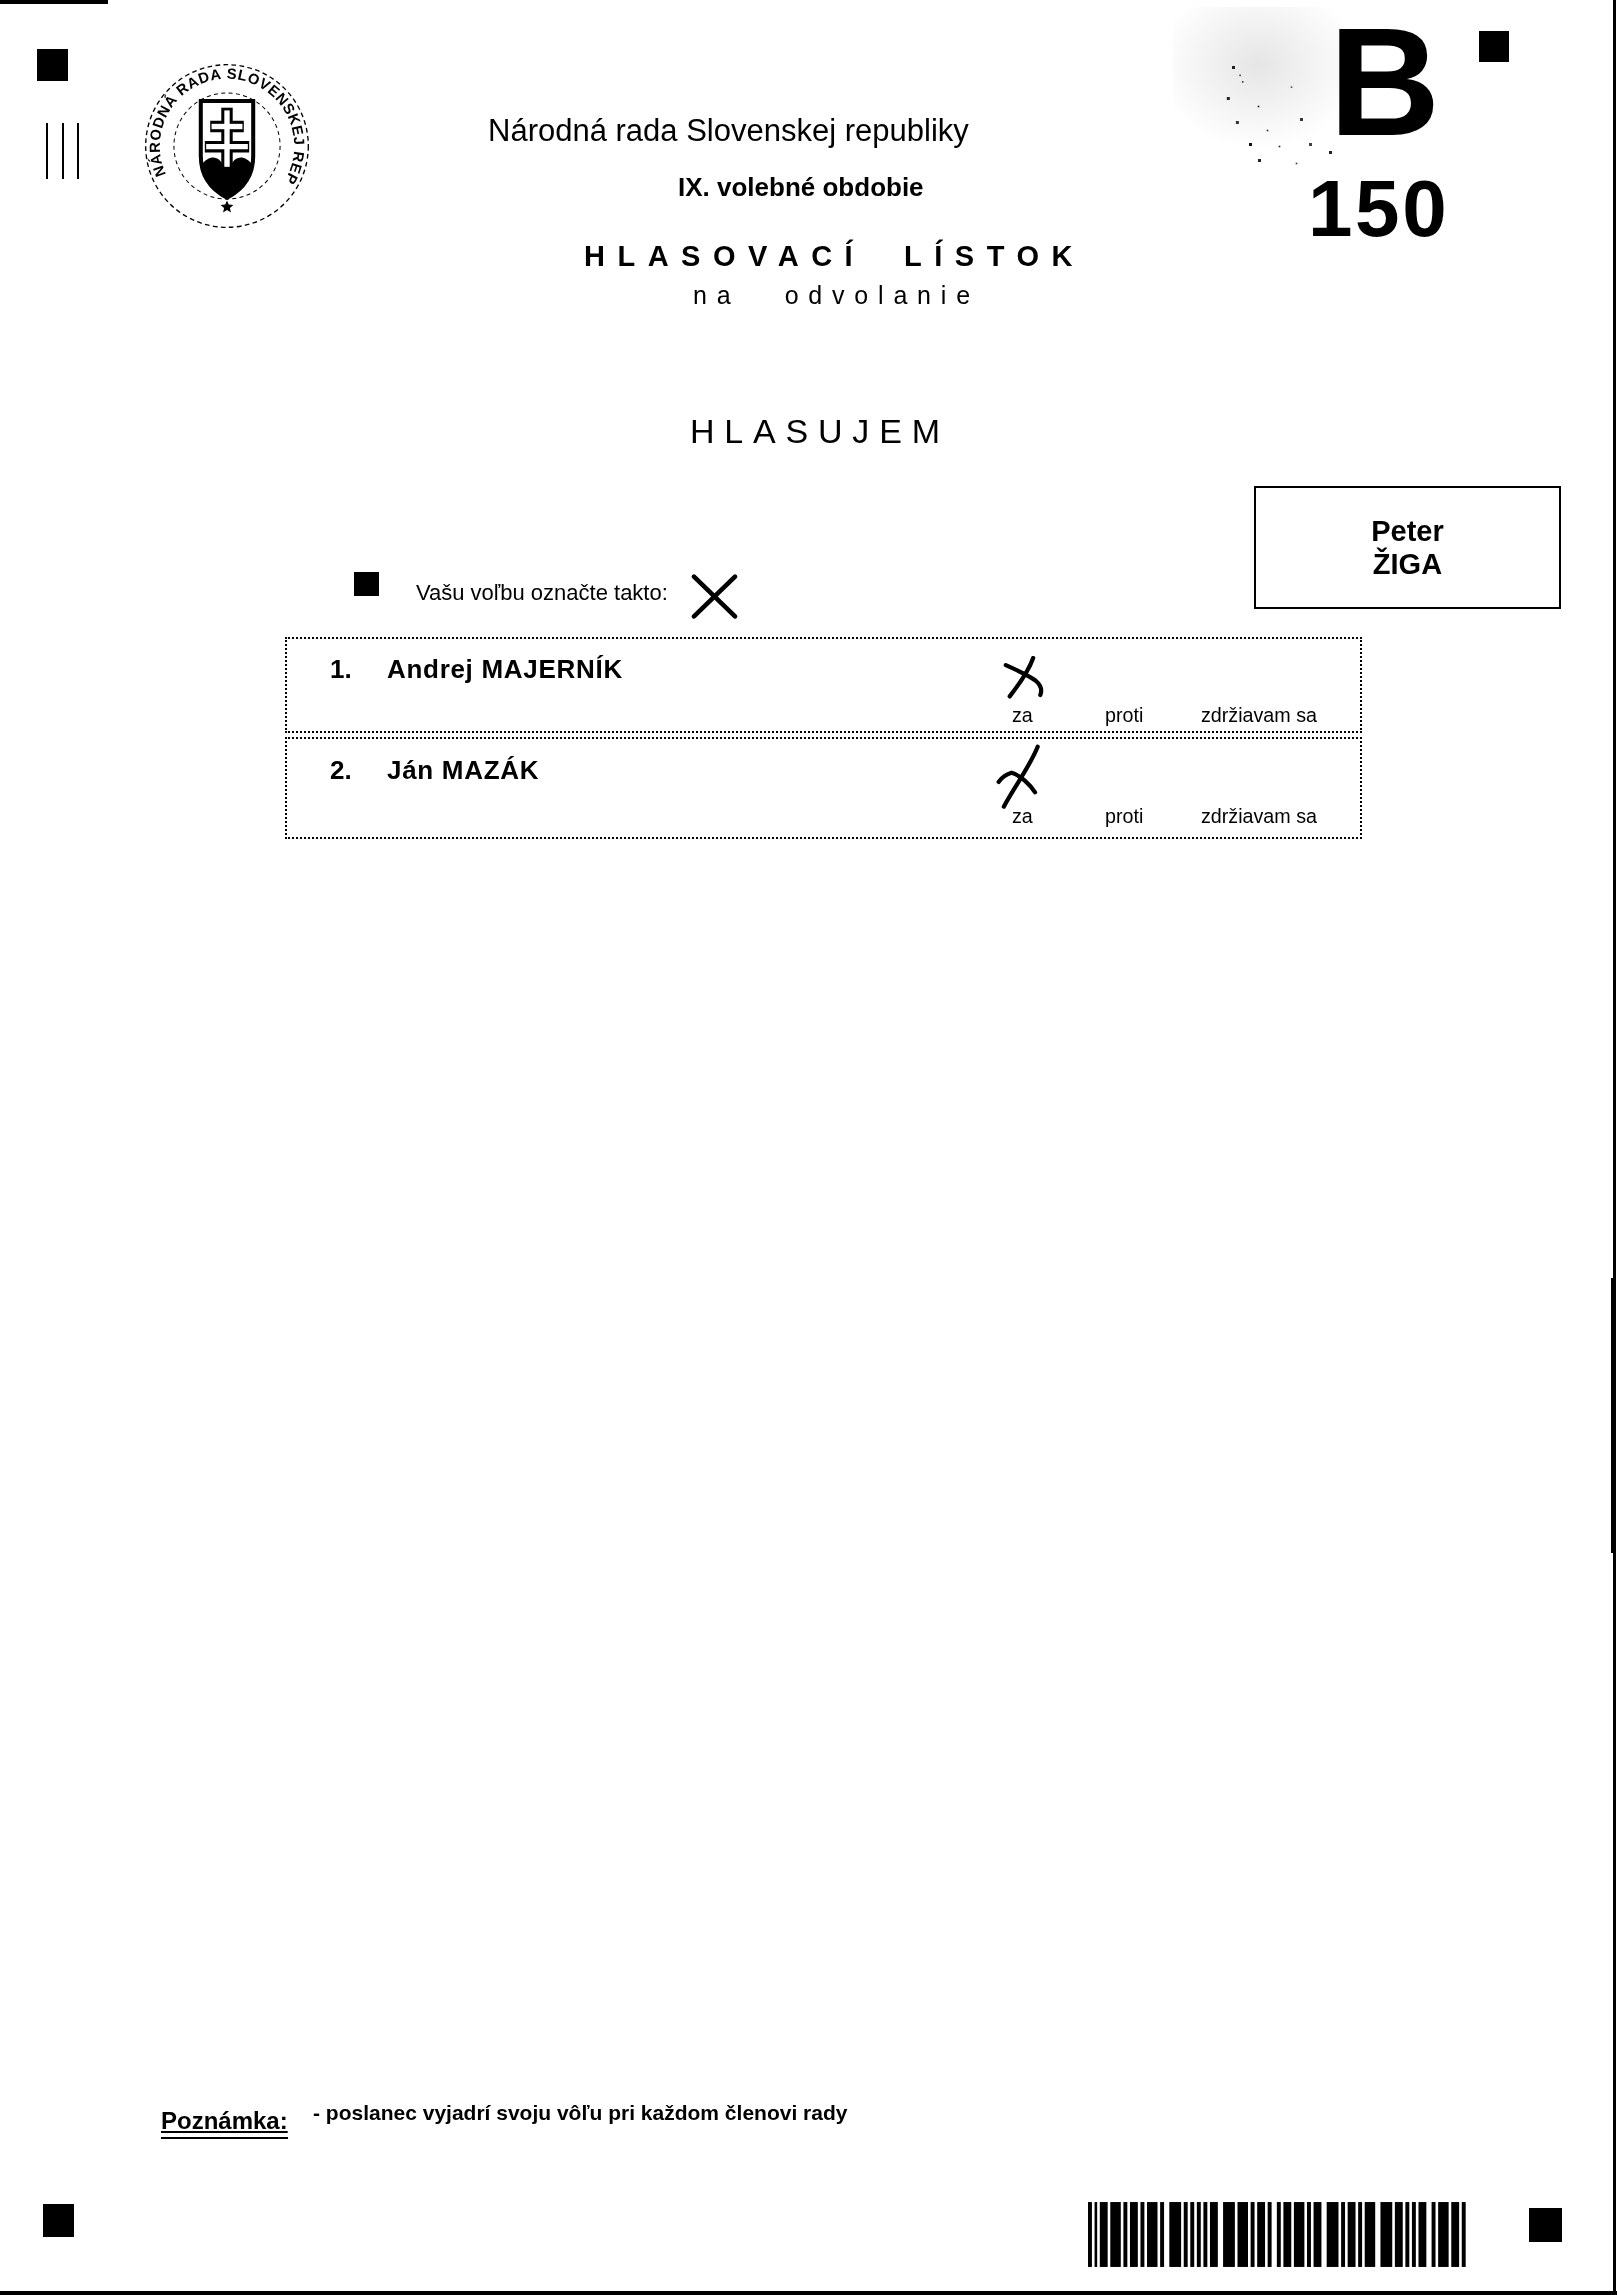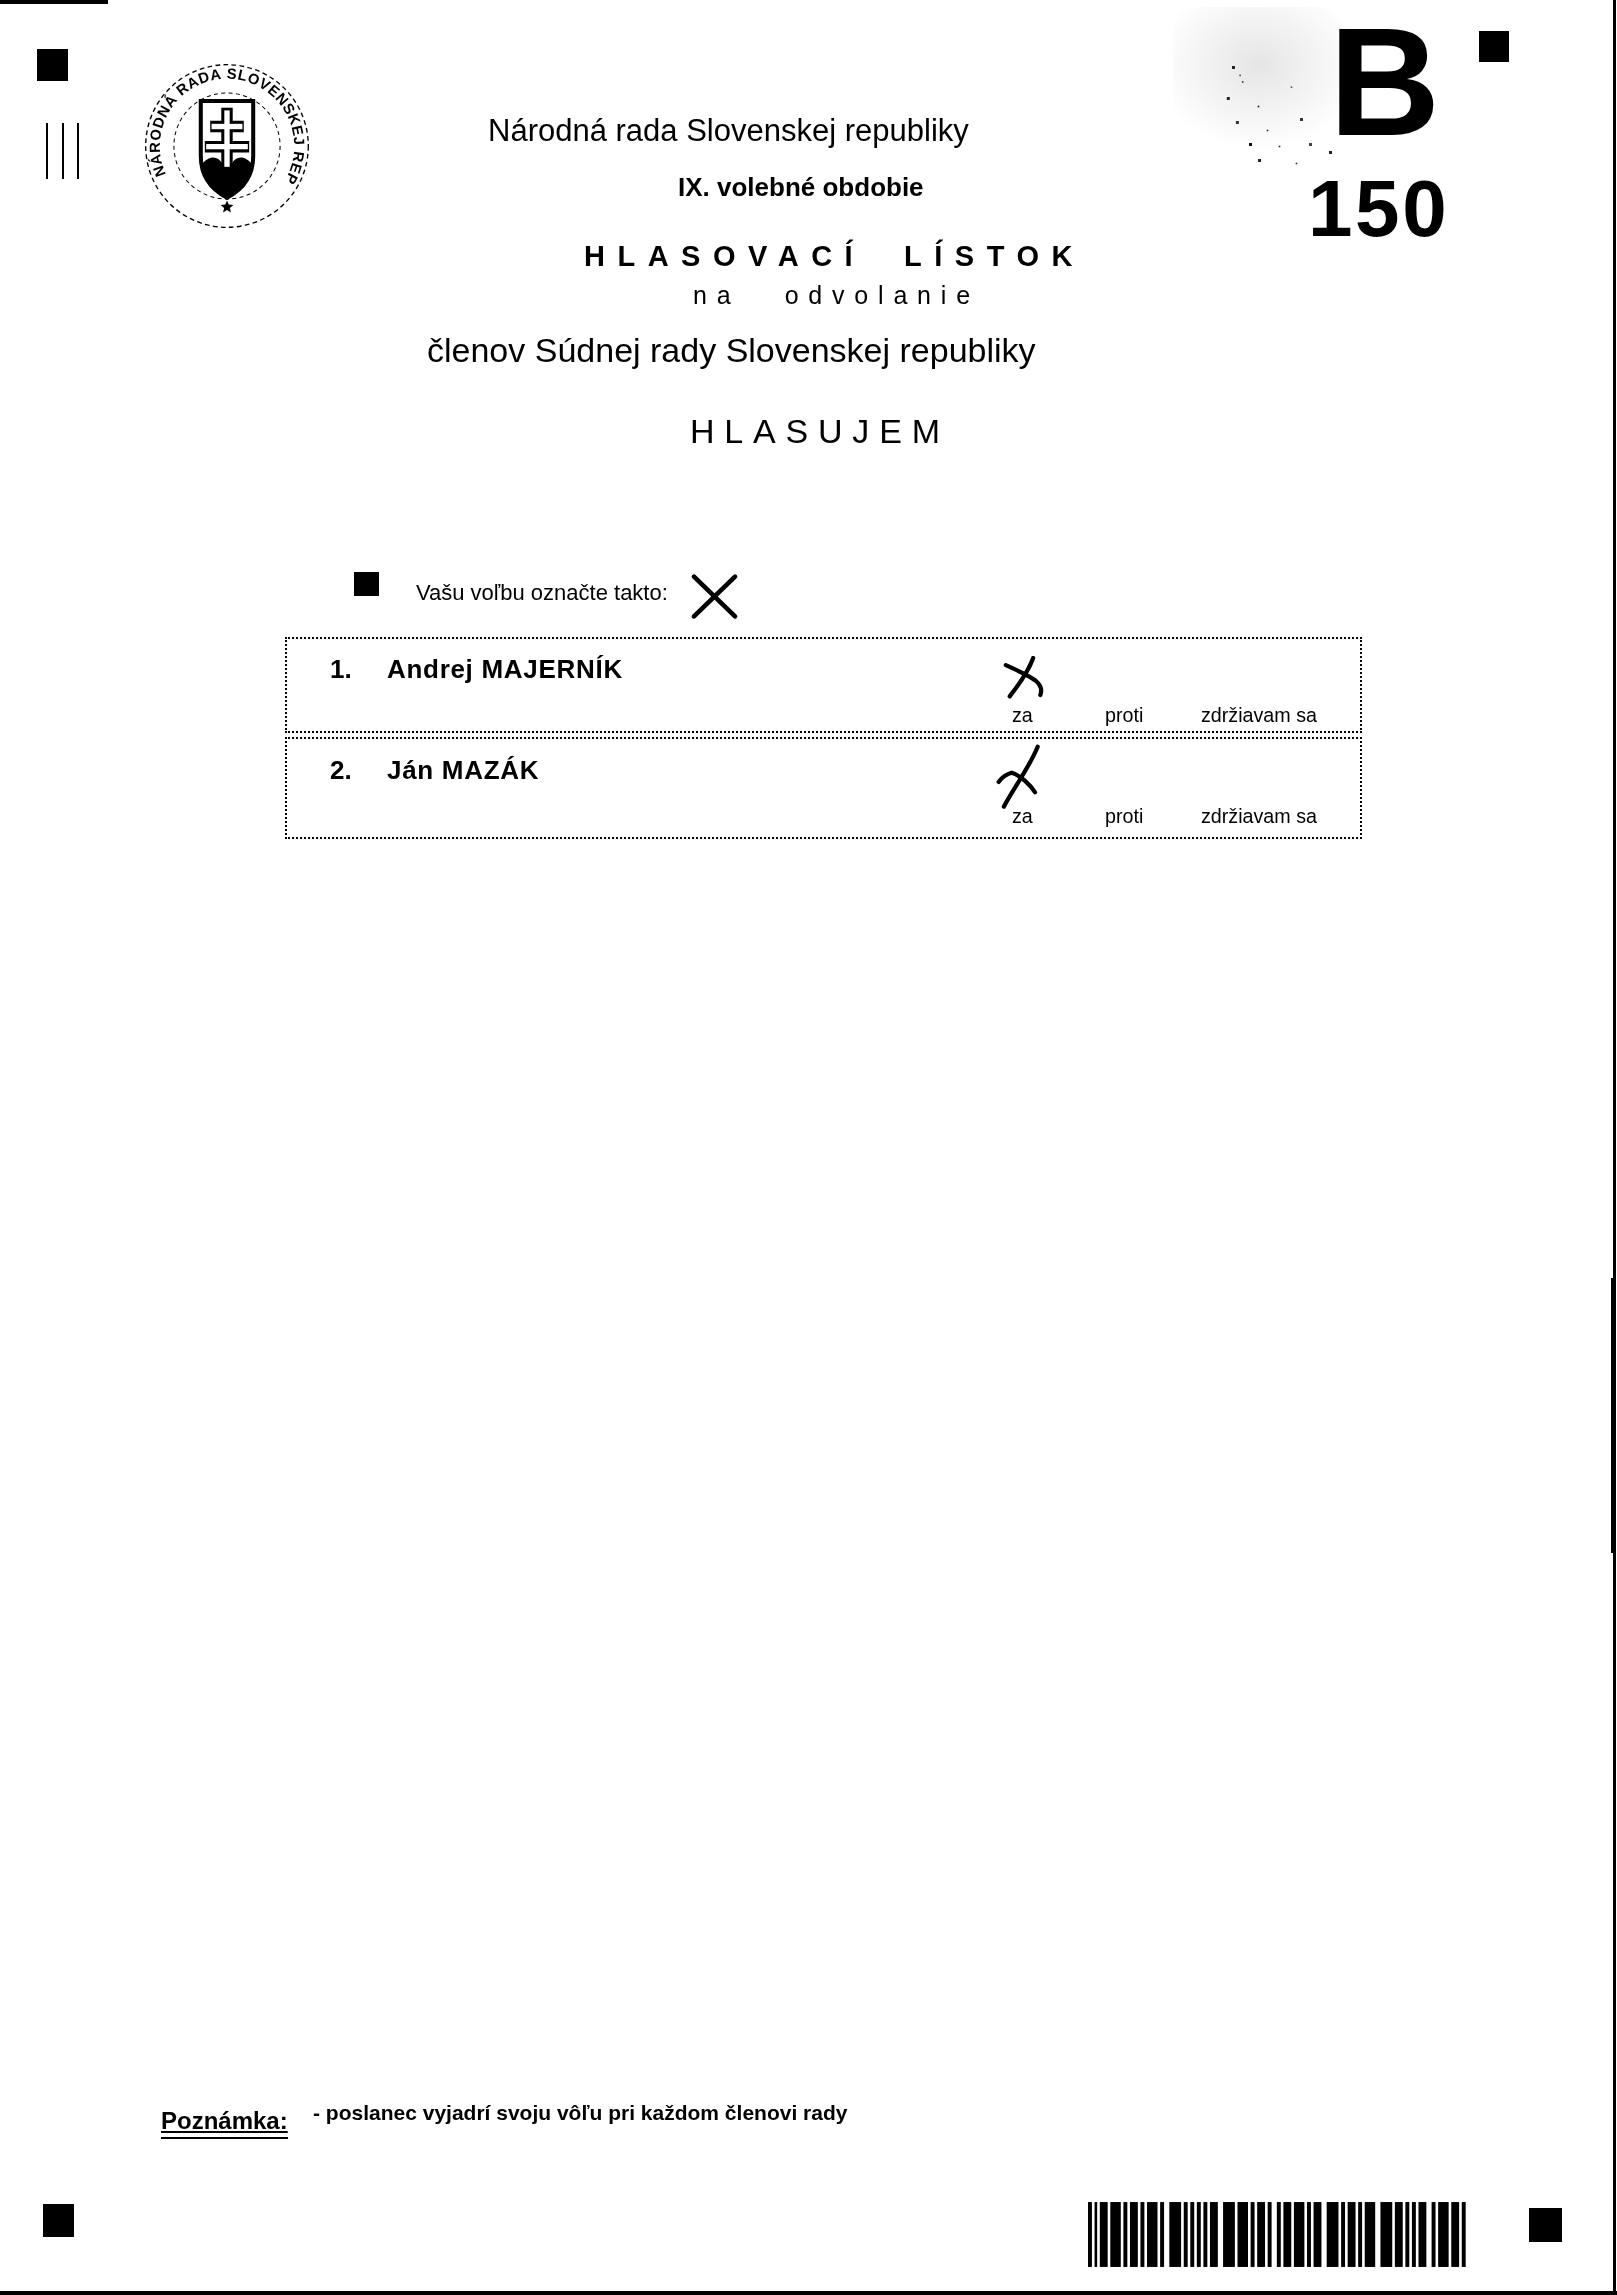--- a/index.html
+++ b/index.html
@@ -85,29 +85,34 @@
         <path d="M94 126 L156 126"></path>
     </g>
 
     <path d="M125 206 L127.6 212.2 L134.5 212.8 L129.3 217.3 L130.9 224 L125 220.4 L119.1 224 L120.7 217.3 L115.5 212.8 L122.4 212.2 Z" fill="#000"></path>
   </svg>
 
   <div class="abs hdr-org" style="left:488px;top:115px;">Národná rada Slovenskej republiky</div>
   <div class="abs hdr-term" style="left:678px;top:174px;">IX. volebné obdobie</div>
   <div class="abs hdr-title" style="left:584px;top:227px;margin-top:15px;">HLASOVACÍ LÍSTOK</div>
   <div class="abs hdr-sub" style="left:665px;top:283px;">na odvolanie</div>
-  <div class="abs hdr-subject" style="left:427px;top:333px;">členov Súdnej rady Slovenskej republiky</div>
   <div class="abs hdr-action" style="left:690px;top:414px;">HLASUJEM</div>
 
   <div class="noise"></div>
   <div class="speck"></div>
   <div class="abs code-b" style="left:1329px;top:5.2px;">B</div>
   <div class="abs code-num" style="left:1308px;top:169px;">150</div>
   <div class="sq" style="left:1479px;top:31px;width:30px;height:31px;"></div>
 
+  <div class="voter-box">
+    <div class="voter-name">
+      <div>Peter</div>
+      <div>ŽIGA</div>
+    </div>
+  </div>
 
   <div class="sq" style="left:354px;top:572px;width:25px;height:24px;"></div>
   <div class="abs instr" style="left:416px;top:582px;">Vašu voľbu označte takto:</div>
   <svg class="abs" style="left:690px;top:572px;" width="49" height="49" viewBox="0 0 74 74">
     <g stroke="#000" stroke-width="7" stroke-linecap="round" fill="none">
       <path d="M6 7 L68 67"></path>
         <path d="M68 7 L6 67"></path>
     </g>
   </svg>
 

